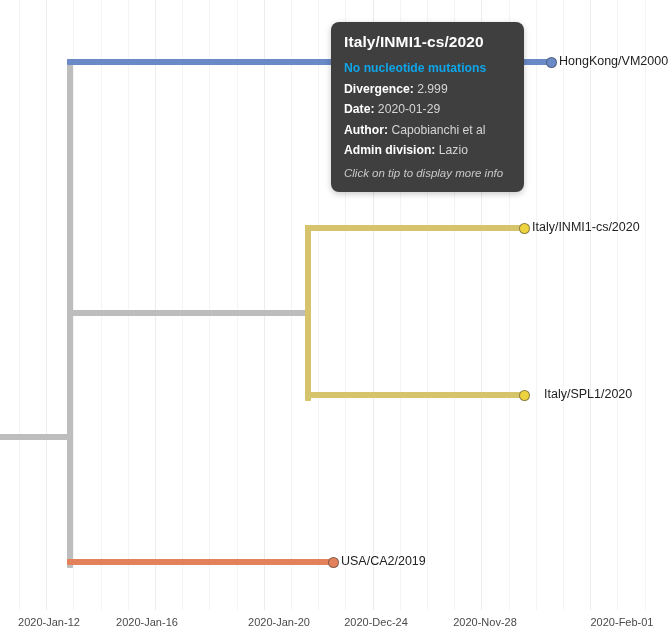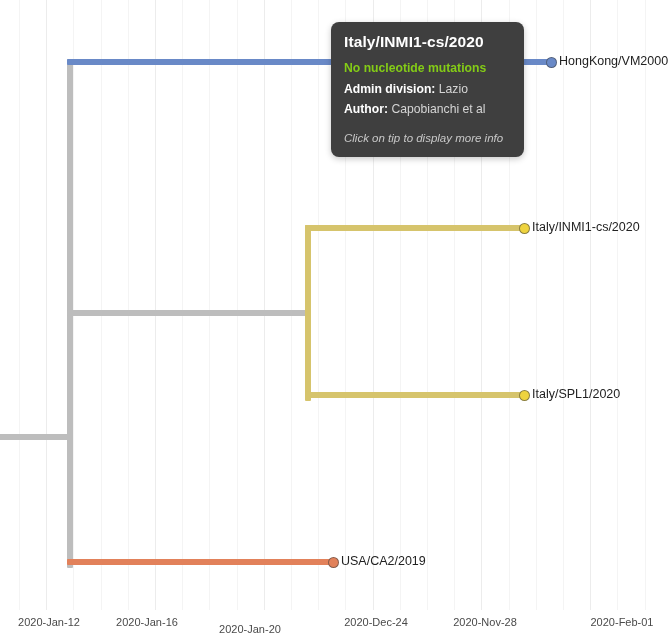--- a/index.html
+++ b/index.html
@@ -115,29 +115,29 @@
     color: #d5d5d5;
     white-space: nowrap;
   }
   #tooltip .tt-row b {
     color: #ffffff;
     font-weight: bold;
   }
   #tooltip .tt-mut {
     font-size: 12.2px;
     line-height: 20.5px;
-    color: #84cc16;
+    color: #0ea5e9;
     font-weight: bold;
     white-space: nowrap;
   }
   #tooltip .tt-hint {
     font-size: 11.5px;
     font-style: italic;
     color: #c8c8c8;
-    margin-top: 11px;
+    margin-top: 5px;
     line-height: 14px;
     white-space: nowrap;
   }
 </style>
 </head>
 <body>
 
 <div id="app">
 
   <div id="grid-layer">
@@ -174,37 +174,39 @@
       <div class="branch h" style="background: rgb(226, 129, 90); left: 67px; width: 268px; top: 559px;"></div>
       <div class="branch h" style="background: rgb(189, 189, 189); left: 67px; width: 244px; top: 310px;"></div>
       <div class="branch v" style="background: rgb(214, 196, 108); left: 305px; top: 225px; height: 176px;"></div>
       <div class="branch h" style="background: rgb(214, 196, 108); left: 305px; width: 221px; top: 225px;"></div>
       <div class="branch h" style="background: rgb(214, 196, 108); left: 305px; width: 221px; top: 392px;"></div>
       <div class="tip" style="left: 546px; top: 57px; background: rgb(105, 137, 199);"></div>
       <div class="tip-label" style="left: 559px; top: 55px;">HongKong/VM200019</div>
       <div class="tip" style="left: 519px; top: 223px; background: rgb(238, 211, 63);"></div>
       <div class="tip-label" style="left: 532px; top: 221px;">Italy/INMI1-cs/2020</div>
       <div class="tip" style="left: 519px; top: 390px; background: rgb(238, 211, 63);"></div>
-      <div class="tip-label" style="left: 532px; top: 388px;">Italy/SPL1/2020</div>
+      <div class="tip-label" style="left: 544px; top: 388px;">Italy/SPL1/2020</div>
       <div class="tip" style="left: 328px; top: 557px; background: rgb(226, 129, 90);"></div>
       <div class="tip-label" style="left: 341px; top: 555px;">USA/CA2/2019</div>
     </div>
 
   <div id="axis-layer">
       <div class="tick-label" style="left: 49px;">2020-Jan-12</div>
       <div class="tick-label" style="left: 147px;">2020-Jan-16</div>
-      <div class="tick-label" style="left: 250px; margin-top: 7px;">2020-Jan-20</div>
+      <div class="tick-label" style="left: 279px;">2020-Jan-20</div>
       <div class="tick-label" style="left: 376px;">2020-Dec-24</div>
       <div class="tick-label" style="left: 485px;">2020-Nov-28</div>
       <div class="tick-label" style="left: 622px;">2020-Feb-01</div>
     </div>
 
   <div id="tooltip">
     <div class="tt-title">Italy/INMI1-cs/2020</div>
     <div class="tt-mut">No nucleotide mutations</div>
     <div id="tooltip-rows">
+        <div class="tt-row"><b>Divergence:</b><span> 2.999</span></div>
+        <div class="tt-row"><b>Date:</b><span> 2020-01-29</span></div>
+        <div class="tt-row"><b>Author:</b><span> Capobianchi et al</span></div>
         <div class="tt-row"><b>Admin division:</b><span> Lazio</span></div>
-        <div class="tt-row"><b>Author:</b><span> Capobianchi et al</span></div>
       </div>
     <div class="tt-hint">Click on tip to display more info</div>
   </div>
 
 </div>
 
 </body></html>

